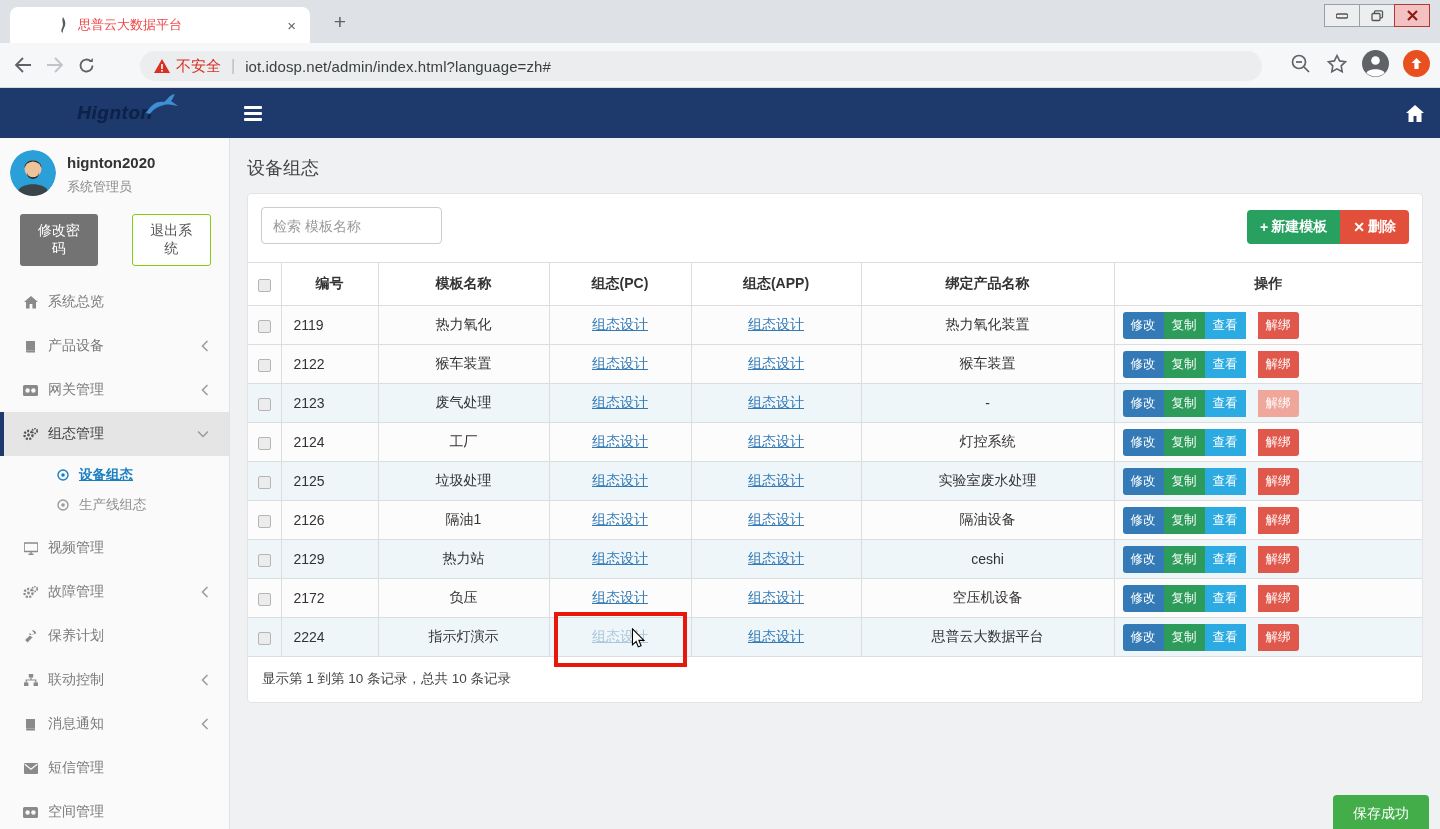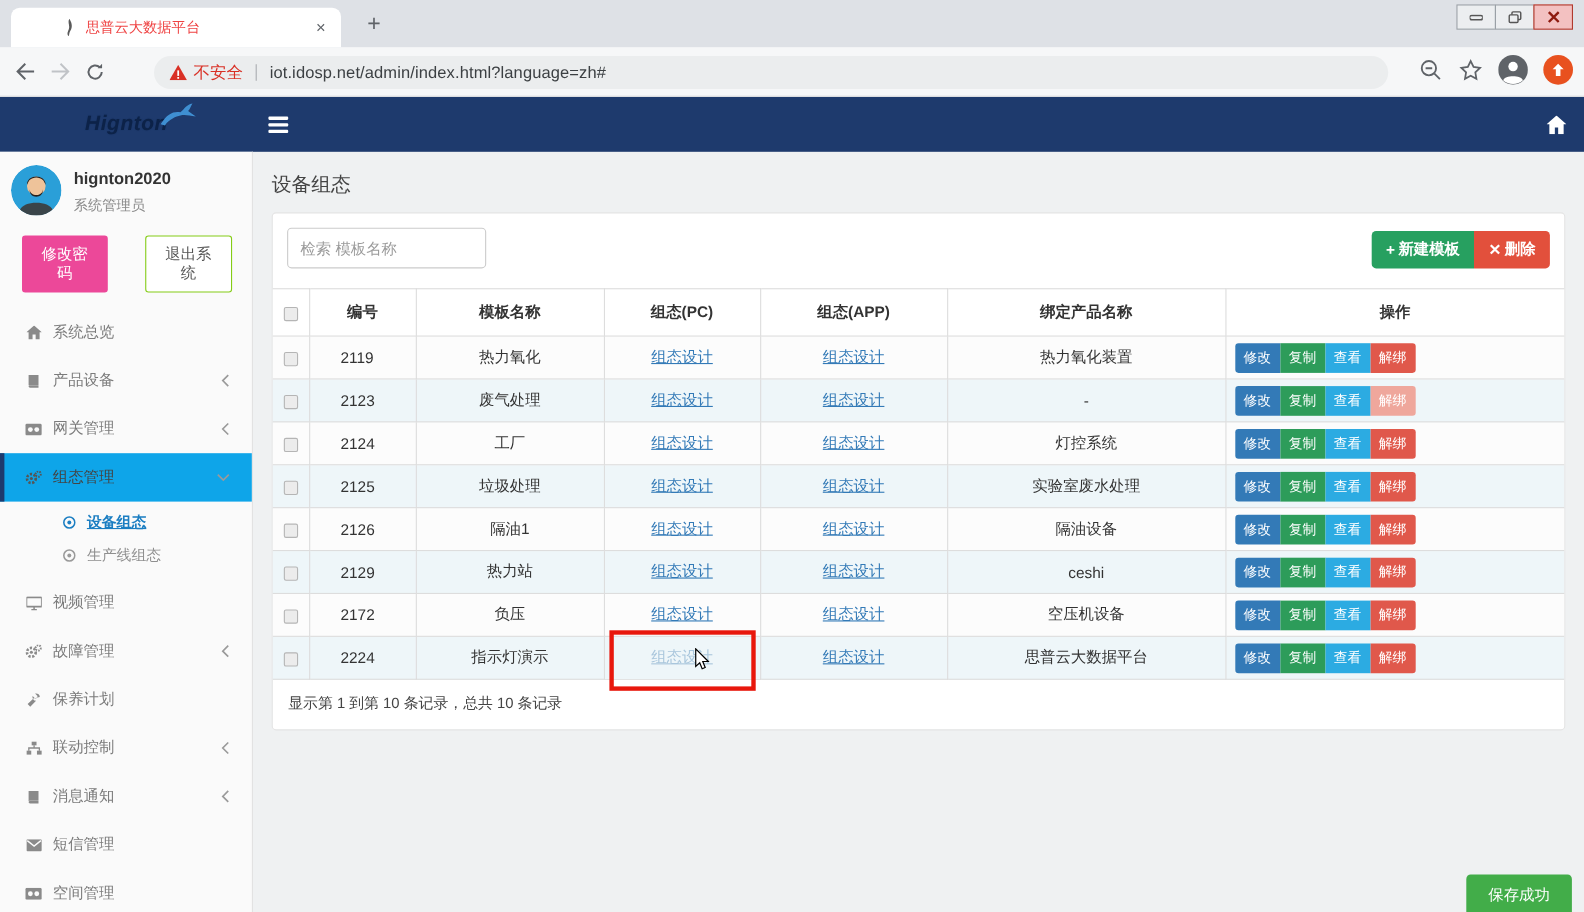--- a/index.html
+++ b/index.html
@@ -41,27 +41,27 @@
   .main { flex:1; height:691px; position:relative; }
 
   
   .userpanel { padding:12px 10px 0 10px; }
   .userrow { display:flex; align-items:flex-start; }
   .avatar { width:46px; height:46px; border-radius:50%; overflow:hidden; flex:0 0 auto; }
   .userinfo { margin-left:11px; padding-top:4px; }
   .username { font-size:15px; font-weight:bold; color:#333;text-align:right; }
   .userrole { font-size:13px; color:#8a8a8a; margin-top:7px; }
   .userbtns { display:flex; margin:18px 8px 14px 10px; gap:34px; }
-  .btn-pass { background:#ec4899; color:#fff; border:none; font-size:14px; padding:7px 12px; border-radius:3px; cursor:pointer; font-family:inherit; }
+  .btn-pass { background:#737373; color:#fff; border:none; font-size:14px; padding:7px 12px; border-radius:3px; cursor:pointer; font-family:inherit; }
   .btn-exit { background:#fff; color:#555; border:1px solid #84cc16; font-size:14px; padding:7px 12px; border-radius:3px; cursor:pointer; font-family:inherit; }
   .menu { margin-top:14px; }
   .mitem { height:44px; display:flex; align-items:center; padding-left:23px; color:#7b7b7b; font-size:14px; cursor:pointer; position:relative; }
   .mitem .micon { width:15px; margin-right:10px; display:flex; justify-content:center; color:#8a8a8a; }
   .mitem .chev { position:absolute; right:20px; color:#9a9a9a; display:flex; }
-  .mitem.active { background:#0ea5e9; border-left:4px solid #1e3a6d; padding-left:19px; color:#444; }
+  .mitem.active { background:#e5e5e5; border-left:4px solid #1e3a6d; padding-left:19px; color:#444; }
   .mitem.active .micon { color:#555; }
   .submenu { padding:4px 0 6px 0; }
   .sitem { height:30px; display:flex; align-items:center; padding-left:57px; font-size:13.5px; color:#8f8f8f; cursor:pointer; }
   .sitem .micon { width:14px; margin-right:8px; display:flex; color:#9a9a9a; }
   .sitem.active { color:#1b7ec2; font-weight:bold; }
   .sitem.active .micon { color:#1b7ec2; }
   .sitem.active .slabel { text-decoration:underline; }
 
   
   .page-title { font-size:18px; color:#444; font-weight:normal; margin:18px 0 0 17px; }
@@ -71,33 +71,33 @@
   .search-input::placeholder { color:#9b9b9b; }
   .top-btns { position:absolute; right:13px; top:3px; display:flex; }
   .btn-new { background:#27a060; color:#fff; border:none; font-size:14px; font-weight:bold; padding:8px 13px; border-radius:4px 0 0 4px; cursor:pointer; font-family:inherit; display:flex; align-items:center; gap:3px; }
   .btn-del { background:#e2503c; color:#fff; border:none; font-size:14px; font-weight:bold; padding:8px 13px; border-radius:0 4px 4px 0; cursor:pointer; font-family:inherit; display:flex; align-items:center; gap:3px; }
   .bicon { font-size:14px; font-weight:bold; }
 
   table.grid { width:100%; border-collapse:collapse; margin-top:8px; table-layout:fixed; }
   .grid th { border:1px solid #ddd; height:43px; font-size:14px; color:#333; font-weight:bold; text-align:center; background:#fff; }
   .grid td { border:1px solid #ddd; height:39px; font-size:14px; color:#333; text-align:center; background:#fcfcfc; }
   .grid tr.striped td { background:#eef6f9; }
-  .grid td.col-id { text-align:left; padding-left:28px; }
+  .grid td.col-id { text-align:left; padding-left:12px; }
   .grid td.col-actions { text-align:left; padding-left:8px; }
   .grid th:first-child, .grid td:first-child { border-left:none; }
   .grid th:last-child, .grid td:last-child { border-right:none; }
   .chk { appearance:none; -webkit-appearance:none; width:13px; height:13px; background:#ececec; border:1px solid #b5b5b5; border-radius:2px; vertical-align:middle; }
   a.link { color:#337ab7; text-decoration:underline; font-size:14px; cursor:pointer; }
   a.link.faded { color:#a9c6dc; }
   .btn-group { display:inline-flex; }
   .abtn { border:none; color:#fff; font-size:12.5px; padding:5px 8px; cursor:pointer; font-family:inherit; }
   .abtn.a-modify { background:#337ab7; border-radius:3px 0 0 3px; }
   .abtn.a-copy { background:#2d9c5a; }
   .abtn.a-view { background:#2cabe2; }
-  .abtn.a-unbind { background:#e0584b; border-radius:0 3px 3px 0; }
+  .abtn.a-unbind { background:#e0584b; border-radius:0 3px 3px 0;margin-left:12px; }
   .abtn.a-unbind.disabled { background:#efa79c; }
 
   .cell-highlight { position:relative; }
   .redbox { position:absolute; left:4px; right:4px; top:-6px; bottom:-11px; border:4px solid #e8170c; z-index:5; pointer-events:none; }
   .cursor-icon { display:none; position:absolute; left:58%; top:10px; z-index:6; }
   .cell-highlight .cursor-icon { display:block; }
 
   .summary { padding:13px 14px 14px 14px; font-size:13.5px; color:#444; border-top:none; }
 
   .toast { position:absolute; left:1333px; top:795px; width:96px; height:45px; background:#42ad49; border-radius:4px; color:#fff; font-size:14px; text-align:center; padding-top:10px; z-index:20; }
@@ -423,20 +423,40 @@
     <td>热力氧化装置</td>
     <td class="col-actions">
       <span class="btn-group">
         <button class="abtn a-modify">修改</button>
         <button class="abtn a-copy">复制</button>
         <button class="abtn a-view">查看</button>
         <button class="abtn a-unbind">解绑</button>
       </span>
     </td>
   </tr>
+            <tr>
+    <td><input type="checkbox" class="chk" style=""></td>
+    <td class="col-id">2122</td>
+    <td>猴车装置</td>
+    <td class="col-pc">
+      <a class="link">组态设计</a>
+      
+      
+    </td>
+    <td><a class="link">组态设计</a></td>
+    <td>猴车装置</td>
+    <td class="col-actions">
+      <span class="btn-group">
+        <button class="abtn a-modify">修改</button>
+        <button class="abtn a-copy">复制</button>
+        <button class="abtn a-view">查看</button>
+        <button class="abtn a-unbind">解绑</button>
+      </span>
+    </td>
+  </tr>
             <tr class="striped">
     <td><input type="checkbox" class="chk" style=""></td>
     <td class="col-id">2123</td>
     <td>废气处理</td>
     <td class="col-pc">
       <a class="link">组态设计</a>
       
       
     </td>
     <td><a class="link">组态设计</a></td>

